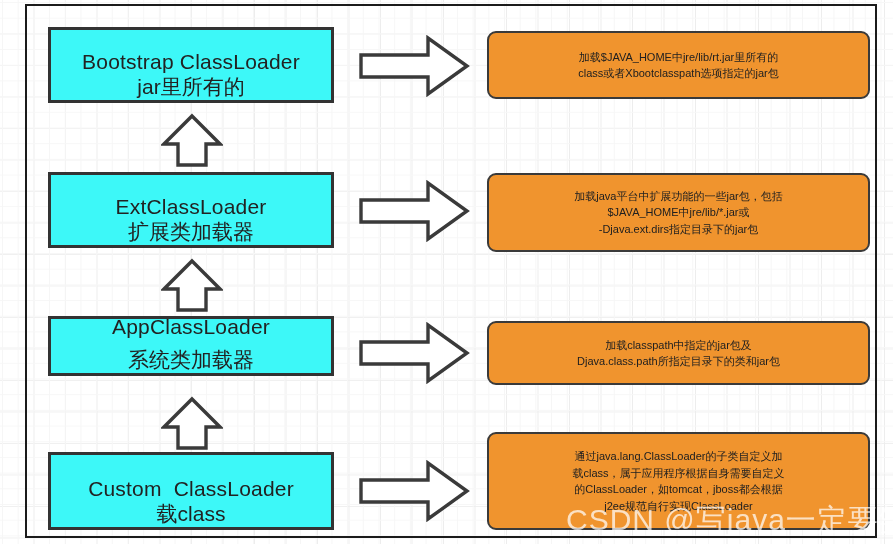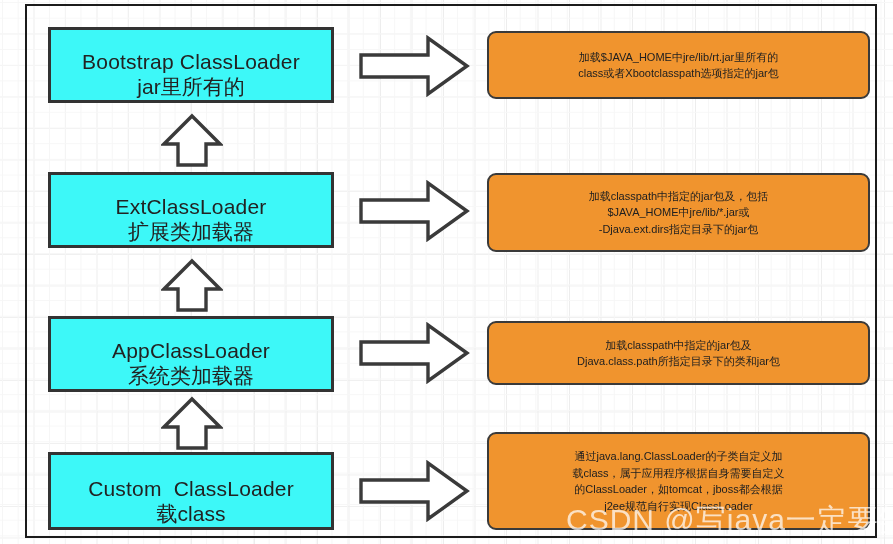--- a/index.html
+++ b/index.html
@@ -99,21 +99,21 @@
   <div class="cls-box" style="left:48px; top:27px; width:286px; height:76px;">
     <span class="cls-en">Bootstrap ClassLoader</span>
     <span class="cls-cn">jar里所有的</span>
   </div>
 
   <div class="cls-box" style="left:48px; top:172px; width:286px; height:76px;">
     <span class="cls-en">ExtClassLoader</span>
     <span class="cls-cn">扩展类加载器</span>
   </div>
 
-  <div class="cls-box" style="left:48px; top:316px; width:286px; height:76px;">
+  <div class="cls-box" style="left:48px; top:316px; width:286px; height:60px;gap:8px;">
     <span class="cls-en">AppClassLoader</span>
     <span class="cls-cn">系统类加载器</span>
   </div>
 
   <div class="cls-box" style="left:48px; top:452px; width:286px; height:78px;">
     <span class="cls-en">Custom  ClassLoader</span>
     <span class="cls-cn">载class</span>
   </div>
 
   <div class="arrow-up" style="left:161px; top:113px; width:62px; height:55px;">
@@ -157,21 +157,21 @@
       <polygon points="3,20 70,20 70,3 109,31 70,59 70,42 3,42" fill="#ffffff" stroke="#3a3a3a" stroke-width="3.4" stroke-linejoin="miter"></polygon>
     </svg>
   </div>
 
   <div class="desc-box" style="left:487px; top:31px; width:383px; height:68px;">
     <span class="desc-line">加载$JAVA_HOME中jre/lib/rt.jar里所有的</span>
     <span class="desc-line">class或者Xbootclasspath选项指定的jar包</span>
   </div>
 
   <div class="desc-box" style="left:487px; top:173px; width:383px; height:79px;">
-    <span class="desc-line">加载classpath中指定的jar包及，包括</span>
+    <span class="desc-line">加载java平台中扩展功能的一些jar包，包括</span>
     <span class="desc-line">$JAVA_HOME中jre/lib/*.jar或</span>
     <span class="desc-line">-Djava.ext.dirs指定目录下的jar包</span>
   </div>
 
   <div class="desc-box" style="left:487px; top:321px; width:383px; height:64px;">
     <span class="desc-line">加载classpath中指定的jar包及</span>
     <span class="desc-line">Djava.class.path所指定目录下的类和jar包</span>
   </div>
 
   <div class="desc-box" style="left:487px; top:432px; width:383px; height:98px;">

